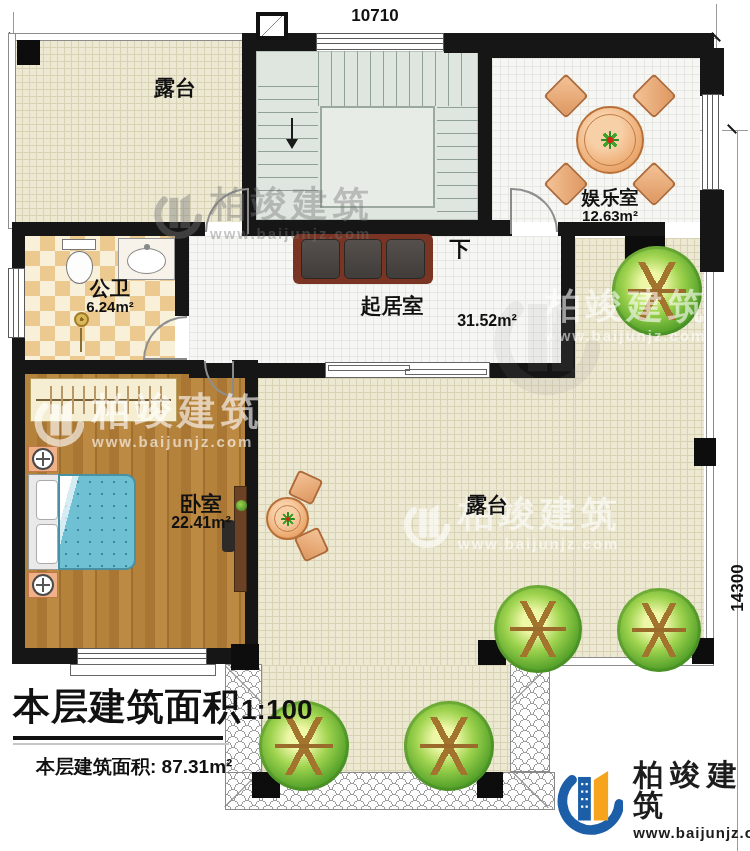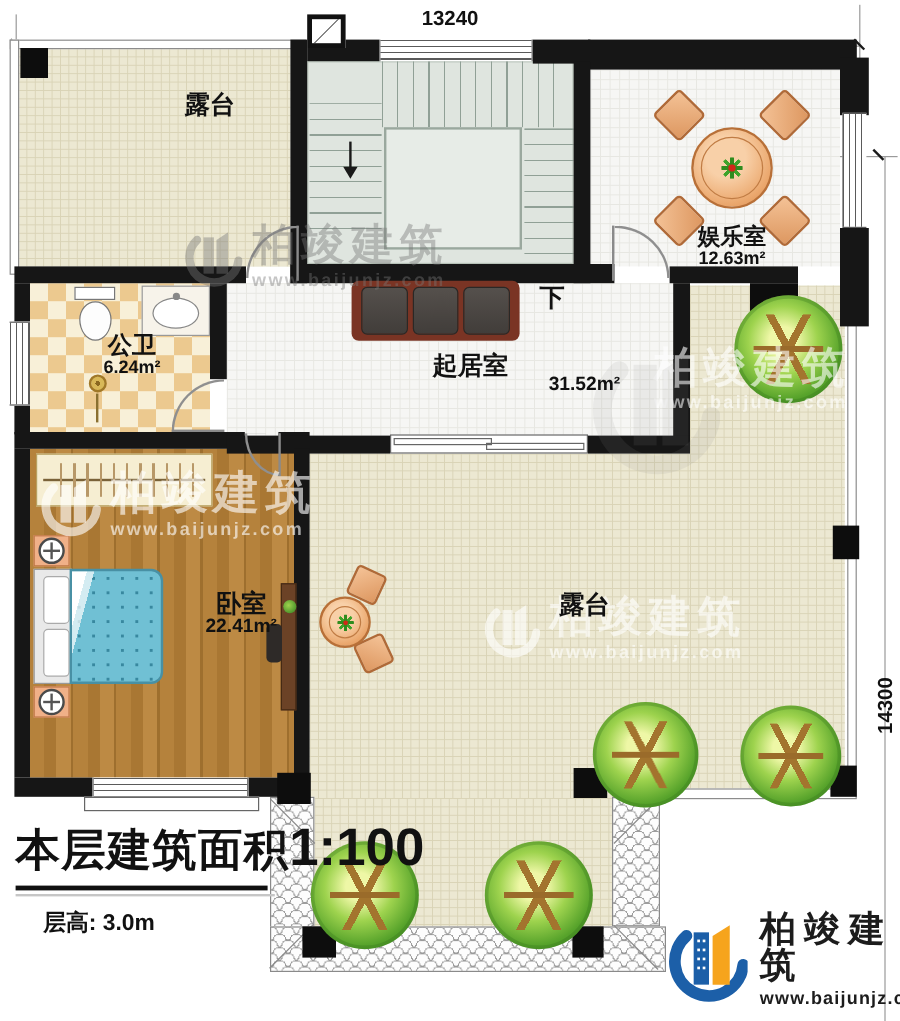--- a/index.html
+++ b/index.html
@@ -74,21 +74,21 @@
   .drain{background:radial-gradient(circle,#8a6820 0 2px,#d8b858 2px);border:2px solid #a07828;border-radius:50%;}
   .desk{background:#6b4226;border:1px solid #452a14;}
   .deskchair{background:#2e2a28;border-radius:4px;}
   .plantdot{background:radial-gradient(circle at 40% 40%,#9ed34e,#2f7d1e);border-radius:50%;}
   .wm{position:absolute;display:flex;align-items:center;gap:8px;pointer-events:none;white-space:nowrap;}
   .wm svg{flex:none;}
   .wm .brand{font-weight:bold;letter-spacing:5px;line-height:1;}
   .wm .url{font-weight:bold;letter-spacing:2px;margin-top:3px;}
   .titleblock{color:#111;}
   .t-main{font-size:37px;font-weight:bold;letter-spacing:1px;}
-  .t-scale{font-size:44px;font-weight:bold;}
+  .t-scale{font-size:28px;font-weight:bold;}
   .t-sub{font-size:19px;font-weight:bold;margin-top:9px;}
   .logo{display:flex;align-items:center;gap:10px;color:#1c1c1c;}
   .logo .brand{font-size:30px;font-weight:bold;letter-spacing:7px;line-height:1;}
   .logo .url{font-size:15px;font-weight:bold;letter-spacing:1px;margin-top:4px;}
   .arrowhead{width:0;height:0;border-left:6px solid transparent;border-right:6px solid transparent;border-top:10px solid #1a1a1a;}
 </style>
 </head>
 <body>
 
 <svg width="0" height="0" style="position:absolute">
@@ -101,21 +101,21 @@
   </defs>
 </svg>
 
 <div id="stage">
 
   <b class="a dimline" style="left:13px;top:38px;width:703px;height:1px"></b>
   <b class="a dimline" style="left:13px;top:12px;width:1px;height:40px"></b>
   <b class="a dimline" style="left:716px;top:4px;width:1px;height:48px"></b>
   <b class="a tick" style="left:7px;top:36px"></b>
   <b class="a tick" style="left:710px;top:36px"></b>
-  <div class="a dimtext" style="left:330px;top:6px;width:90px">13240</div>
+  <div class="a dimtext" style="left:330px;top:6px;width:90px">10710</div>
   <b class="a dimline" style="left:737px;top:130px;width:1px;height:721px"></b>
   <b class="a dimline" style="left:700px;top:130px;width:48px;height:1px"></b>
   <b class="a tick" style="left:726px;top:128px"></b>
   <div class="a dimtext" style="left:698px;top:578px;width:80px;transform:rotate(-90deg)">14300</div>
 
   <b class="a floor-terrace" style="left:15px;top:40px;width:227px;height:182px"></b>
   <b class="a floor-stairs" style="left:256px;top:51px;width:222px;height:169px"></b>
   <b class="a floor-white" style="left:492px;top:58px;width:208px;height:164px"></b>
   <b class="a floor-white" style="left:189px;top:236px;width:386px;height:127px"></b>
   <b class="a floor-checker" style="left:25px;top:236px;width:150px;height:124px"></b>
@@ -284,21 +284,21 @@
   <div class="a area-label" style="left:452px;top:312px;width:70px;font-size:16px">31.52m²</div>
   <div class="a room-label" style="left:163px;top:492px;width:76px;font-size:21px">卧室</div>
   <div class="a area-label" style="left:155px;top:514px;width:92px;font-size:16px">22.41m²</div>
   <div class="a room-label" style="left:443px;top:493px;width:88px;font-size:21px">露台</div>
   <div class="a room-label" style="left:446px;top:237px;width:28px;font-size:21px">下</div>
 
   <div class="a titleblock" style="left:13px;top:682px">
     <span class="t-main">本层建筑面积</span><span class="t-scale">1:100</span>
     <div style="width:210px;height:4px;background:#111;margin-top:4px"></div>
     <div style="width:216px;height:2px;background:#c6c6c6;margin-top:3px"></div>
-    <div class="t-sub" style="margin-left:23px">层高: 3.0m</div>
+    <div class="t-sub" style="margin-left:23px">本层建筑面积: 87.31m²</div>
   </div>
 
   <div class="a logo" style="left:548px;top:760px">
     <svg width="76" height="76" viewBox="0 0 100 100">
       <path d="M32,22 A38,38 0 1 0 95,54" fill="none" stroke="#1c5fa8" stroke-width="13" stroke-linecap="round"></path>
       <rect x="40" y="18" width="17" height="58" fill="#1c5fa8"></rect>
       <rect x="44" y="26" width="3" height="3" fill="#fff"></rect>
         <rect x="50" y="26" width="3" height="3" fill="#fff"></rect>
       <rect x="44" y="36" width="3" height="3" fill="#fff"></rect>
         <rect x="50" y="36" width="3" height="3" fill="#fff"></rect>

